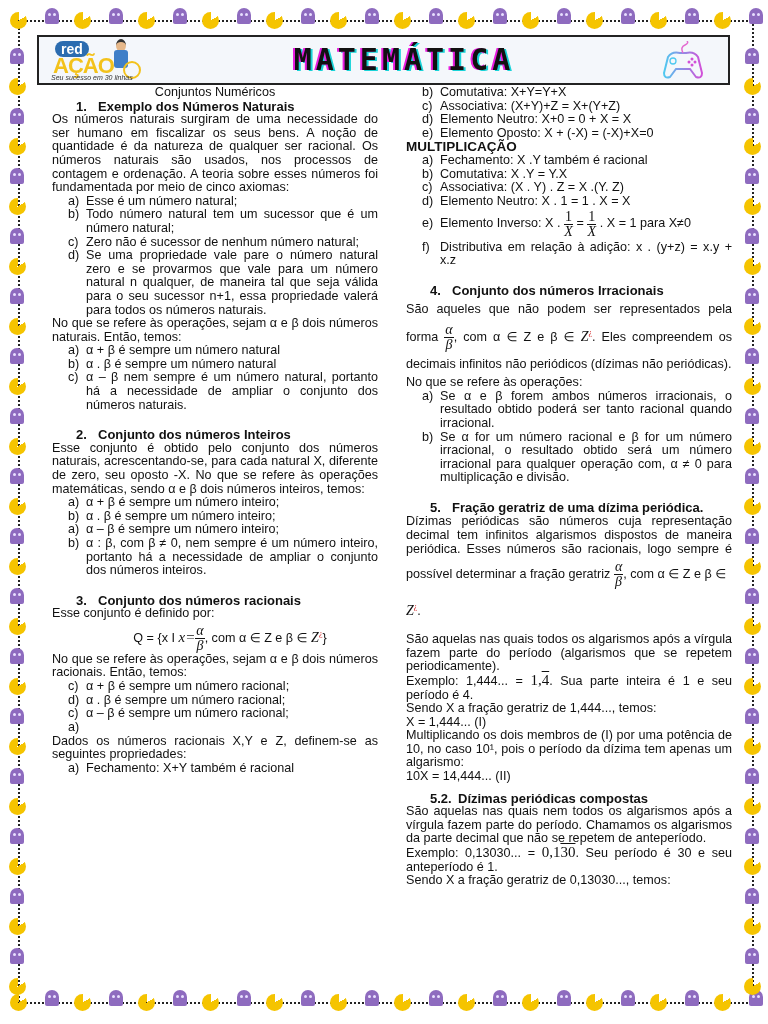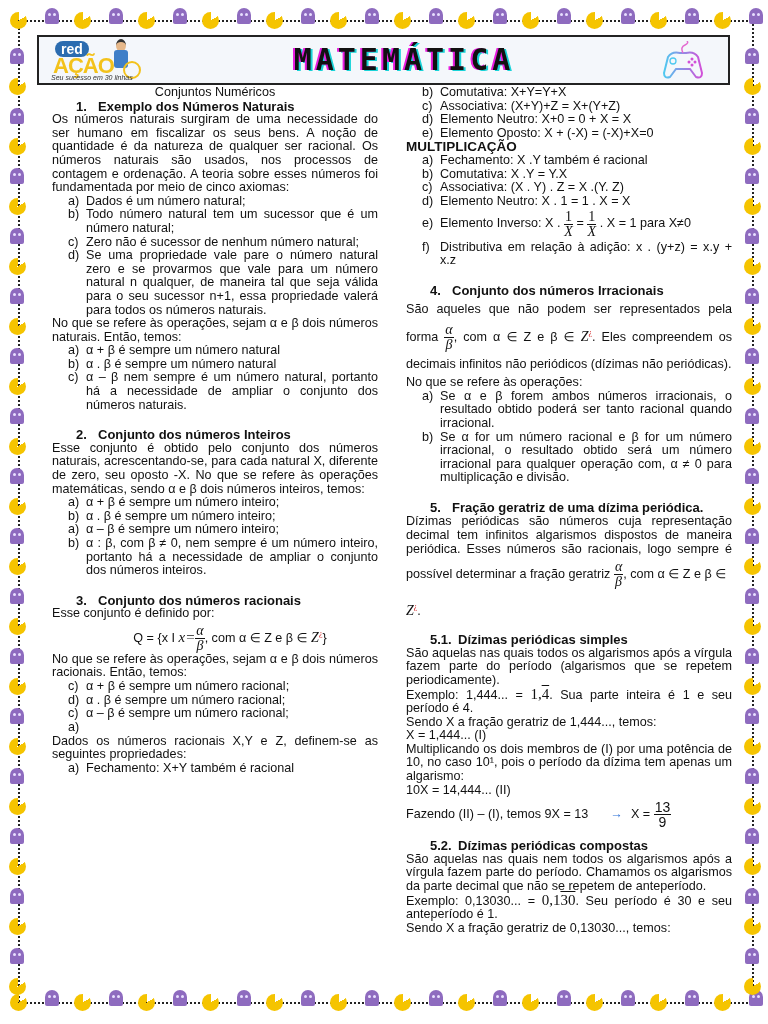--- a/index.html
+++ b/index.html
@@ -205,21 +205,21 @@
       <circle cx="34" cy="24" r="1.5" fill="#d24fd8"></circle>
   </svg>
 </div>
 
 <div class="col col-left">
   <div class="center" style="font-size:12.6px">Conjuntos Numéricos</div>
 
   <div class="h1 h-sec"><span class="num">1.</span><span>Exemplo dos Números Naturais</span></div>
   <p class="p">Os números naturais surgiram de uma necessidade do ser humano em fiscalizar os seus bens. A noção de quantidade é da natureza de qualquer ser racional. Os números naturais são usados, nos processos de contagem e ordenação. A teoria sobre esses números foi fundamentada por meio de cinco axiomas:</p>
   <ul class="list" id="s1-axioms">
-      <li><span class="mk">a)</span><span>Dados é um número natural;</span></li>
+      <li><span class="mk">a)</span><span>Esse é um número natural;</span></li>
       <li><span class="mk">b)</span><span>Todo número natural tem um sucessor que é um número natural;</span></li>
       <li><span class="mk">c)</span><span>Zero não é sucessor de nenhum número natural;</span></li>
       <li><span class="mk">d)</span><span>Se uma propriedade vale pare o número natural zero e se provarmos que vale para um número natural n qualquer, de maneira tal que seja válida para o seu sucessor n+1, essa propriedade valerá para todos os números naturais.</span></li>
     </ul>
   <p class="p">No que se refere às operações, sejam α e β dois números naturais. Então, temos:</p>
   <ul class="list" id="s1-ops">
       <li><span class="mk">a)</span><span>α + β é sempre um número natural</span></li>
       <li><span class="mk">b)</span><span>α . β é sempre um número natural</span></li>
       <li><span class="mk">c)</span><span>α – β nem sempre é um número natural, portanto há a necessidade de ampliar o conjunto dos números naturais.</span></li>
     </ul>
@@ -281,27 +281,25 @@
   <ul class="list" id="s4-ops">
       <li><span class="mk">a)</span><span>Se α e β forem ambos números irracionais, o resultado obtido poderá ser tanto racional quando irracional.</span></li>
       <li><span class="mk">b)</span><span>Se α for um número racional e β for um número irracional, o resultado obtido será um número irracional para qualquer operação com, α ≠ 0 para multiplicação e divisão.</span></li>
     </ul>
 
   <div class="gap" style="height:16px"></div>
   <div class="h1 h-sec"><span class="num">5.</span><span>Fração geratriz de uma dízima periódica.</span></div>
   <p class="p" style="line-height:14px"><span>Dízimas periódicas são números cuja representação decimal tem infinitos algarismos dispostos de maneira periódica. Esses números são racionais, logo sempre é possível determinar a fração geratriz </span><span class="frac" style="margin:4px 0"><span class="n">α</span><span class="d">β</span></span><span>, com α ∈ Z e β ∈ </span><br><span style="line-height:28px"><span class="zsup"><span>Z</span><sup>¿</sup></span><span>.</span></span></p>
 
   <div class="gap" style="height:8px"></div>
-  <div class="h1 h-sec"><span class="num" style="width:28px">5.1.</span><span>Dízimas periódicas simples</span></div>
   <p class="p">São aquelas nas quais todos os algarismos após a vírgula fazem parte do período (algarismos que se repetem periodicamente).</p>
   <p class="p"><span>Exemplo: 1,444... = </span><span class="serif">1,</span><span class="serif over">4</span><span>. Sua parte inteira é 1 e seu período é 4.</span></p>
   <p class="p">Sendo X a fração geratriz de 1,444..., temos:</p>
   <p class="p">X = 1,444... (I)</p>
   <p class="p">Multiplicando os dois membros de (I) por uma potência de 10, no caso 10¹, pois o período da dízima tem apenas um algarismo:</p>
   <p class="p">10X = 14,444... (II)</p>
-  <p class="p" style="line-height:34px"><span>Fazendo (II) – (I), temos 9X = 13</span><span class="arrow">→</span><span>X = </span><span class="frac up"><span class="n">13</span><span class="d">9</span></span></p>
 
   <div class="gap" style="height:8px"></div>
   <div class="h1 h-sec"><span class="num" style="width:28px">5.2.</span><span>Dízimas periódicas compostas</span></div>
   <p class="p">São aquelas nas quais nem todos os algarismos após a vírgula fazem parte do período. Chamamos os algarismos da parte decimal que não se repetem de anteperíodo.</p>
   <p class="p"><span>Exemplo: 0,13030... = </span><span class="serif">0,1</span><span class="serif over">30</span><span>. Seu período é 30 e seu anteperíodo é 1.</span></p>
   <p class="p">Sendo X a fração geratriz de 0,13030..., temos:</p>
 </div>
 
 </body></html>

